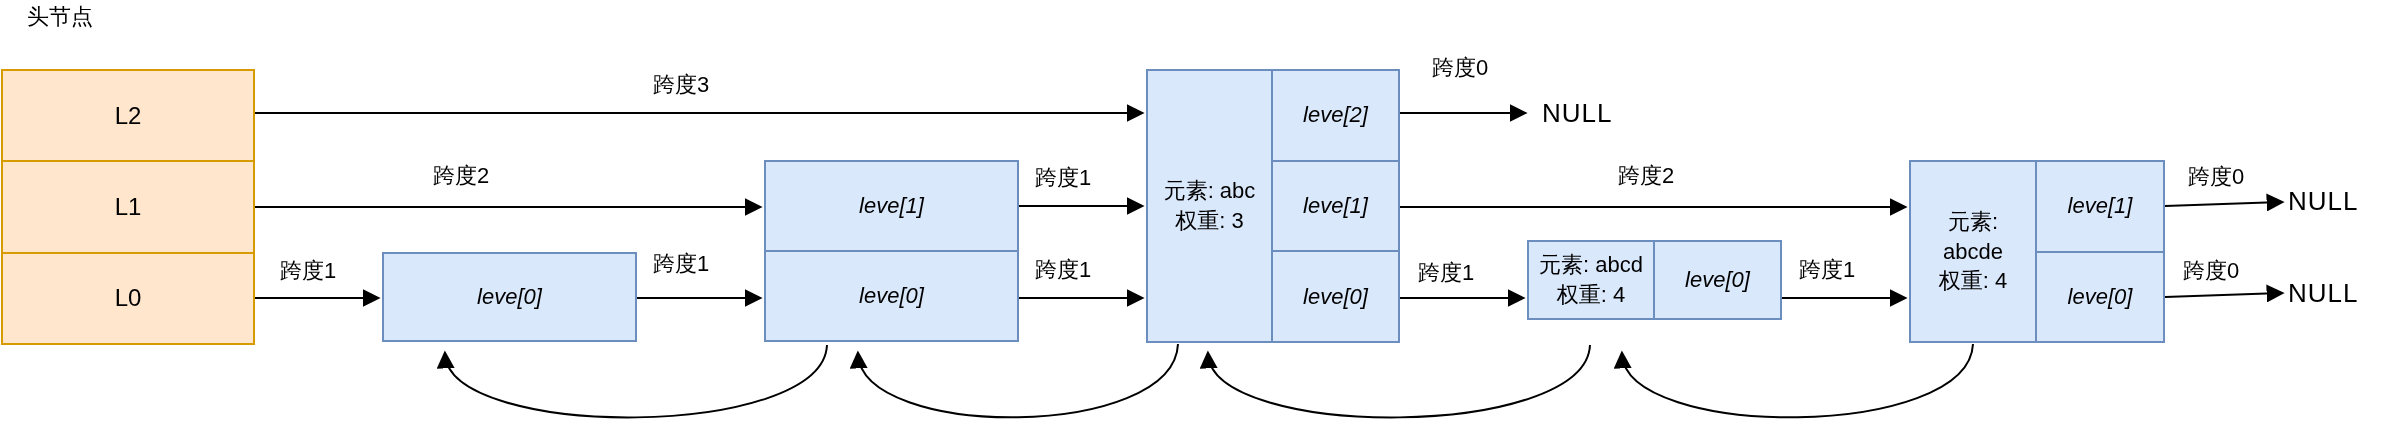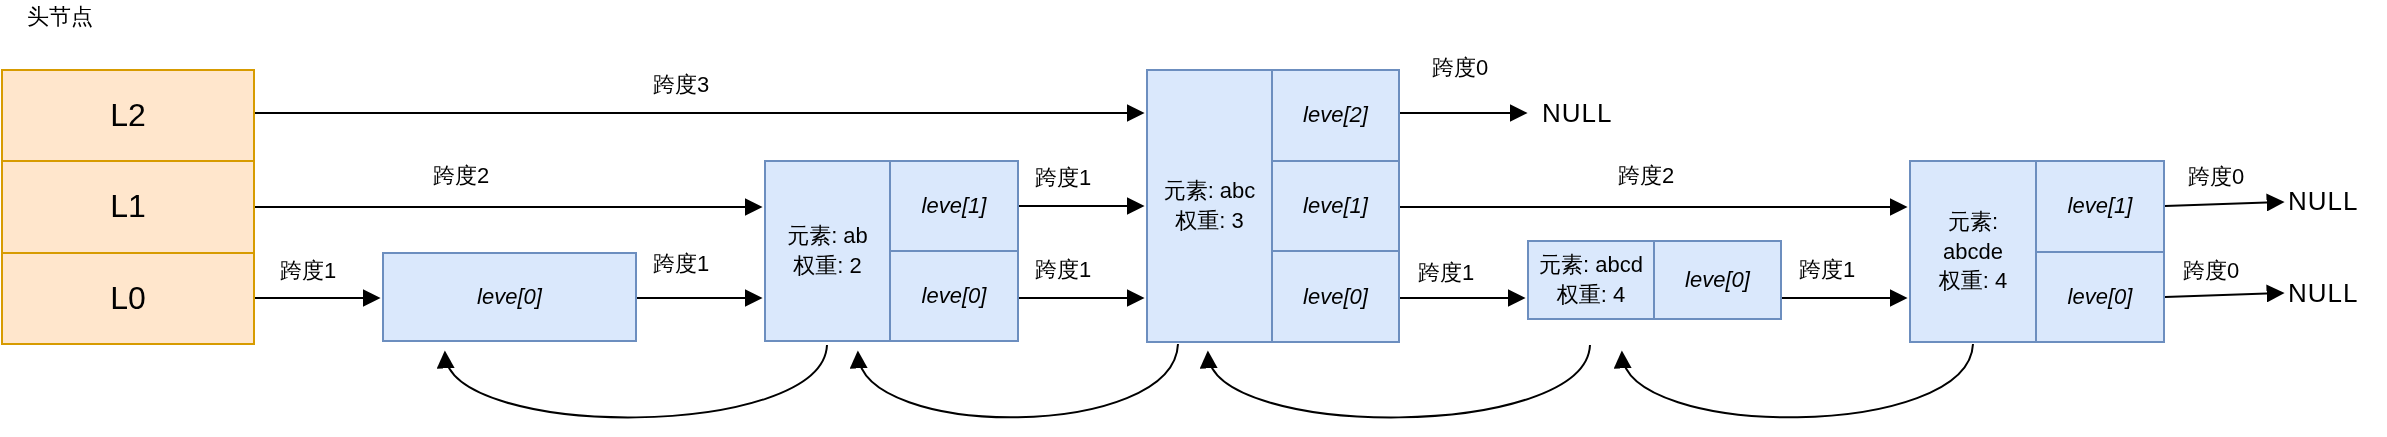--- a/index.html
+++ b/index.html
@@ -19,21 +19,21 @@
     position:absolute;left:27px;top:2px;font-size:22px;white-space:nowrap;
   }
   
   .head-box{
     position:absolute;left:1px;top:69px;width:254px;height:276px;box-sizing:border-box;
     background:var(--head-fill);border:2px solid var(--head-border);
     display:flex;flex-direction:column;
   }
   .head-row{
     flex:1;display:flex;align-items:center;justify-content:center;
-    font-size:32px;border-bottom:2px solid var(--head-border);
+    font-size:24px;border-bottom:2px solid var(--head-border);
   }
   .head-row:last-child{border-bottom:none;}
   
   .node{
     position:absolute;box-sizing:border-box;background:var(--node-fill);
     border:2px solid var(--node-border);display:flex;
   }
   .cell-main{
     box-sizing:border-box;border-right:2px solid var(--node-border);
     display:flex;flex-direction:column;align-items:center;justify-content:center;
@@ -93,24 +93,20 @@
     <div class="head-row">L0</div>
   </div>
 
   <div class="node" style="left:382px;top:252px;width:255px;height:90px">
     <div class="levels">
       <div class="cell-level">leve[0]</div>
     </div>
   </div>
 
   <div class="node" style="left:764px;top:160px;width:255px;height:182px">
-    <div class="cell-main" style="width:125px">
-      <span>元素: ab</span>
-      <span>权重: 2</span>
-    </div>
     <div class="levels">
       <div class="cell-level">leve[1]</div>
       <div class="cell-level">leve[0]</div>
     </div>
   </div>
 
   <div class="node" style="left:1146px;top:69px;width:254px;height:274px">
     <div class="cell-main" style="width:125px">
       <span>元素: abc</span>
       <span>权重: 3</span>

